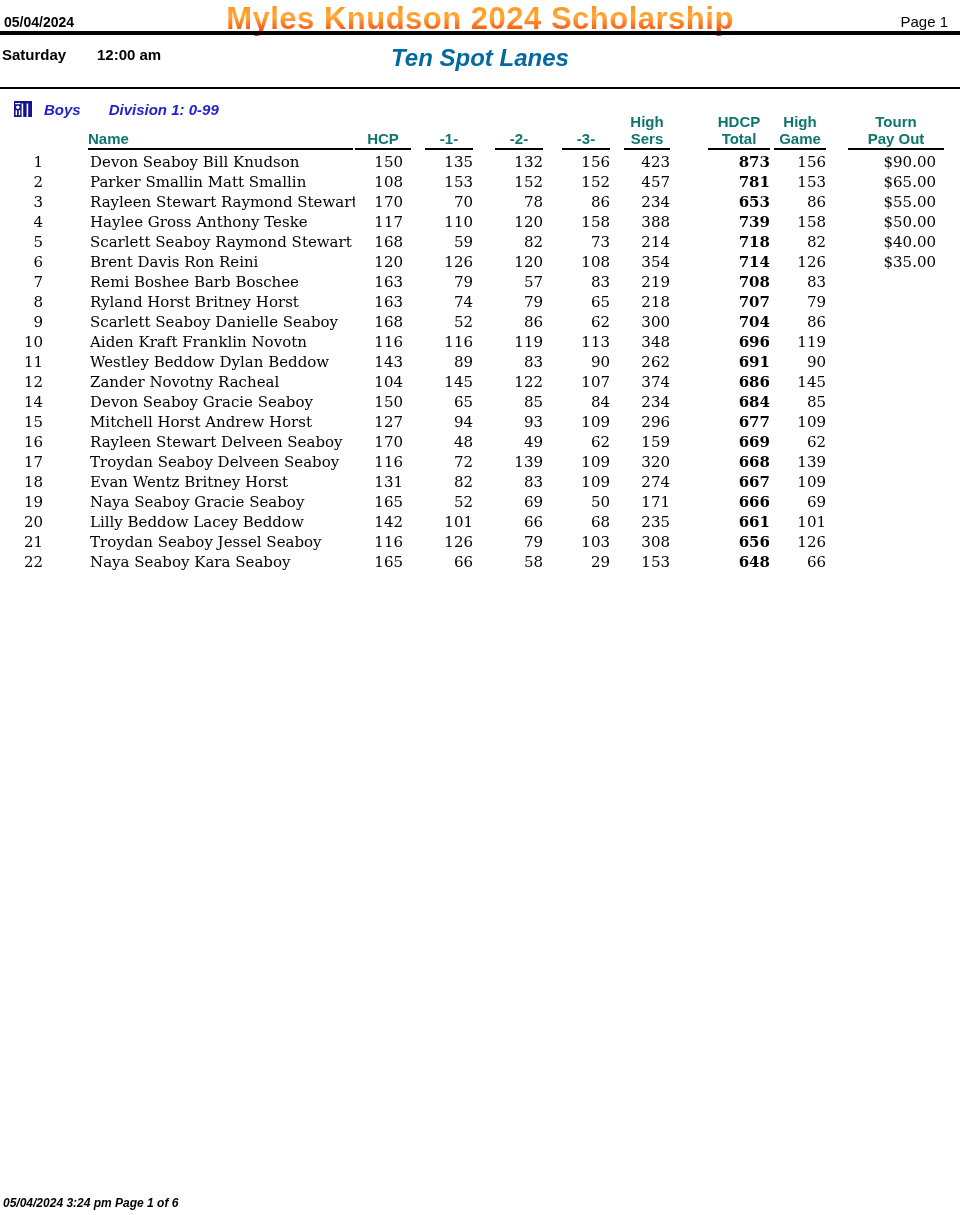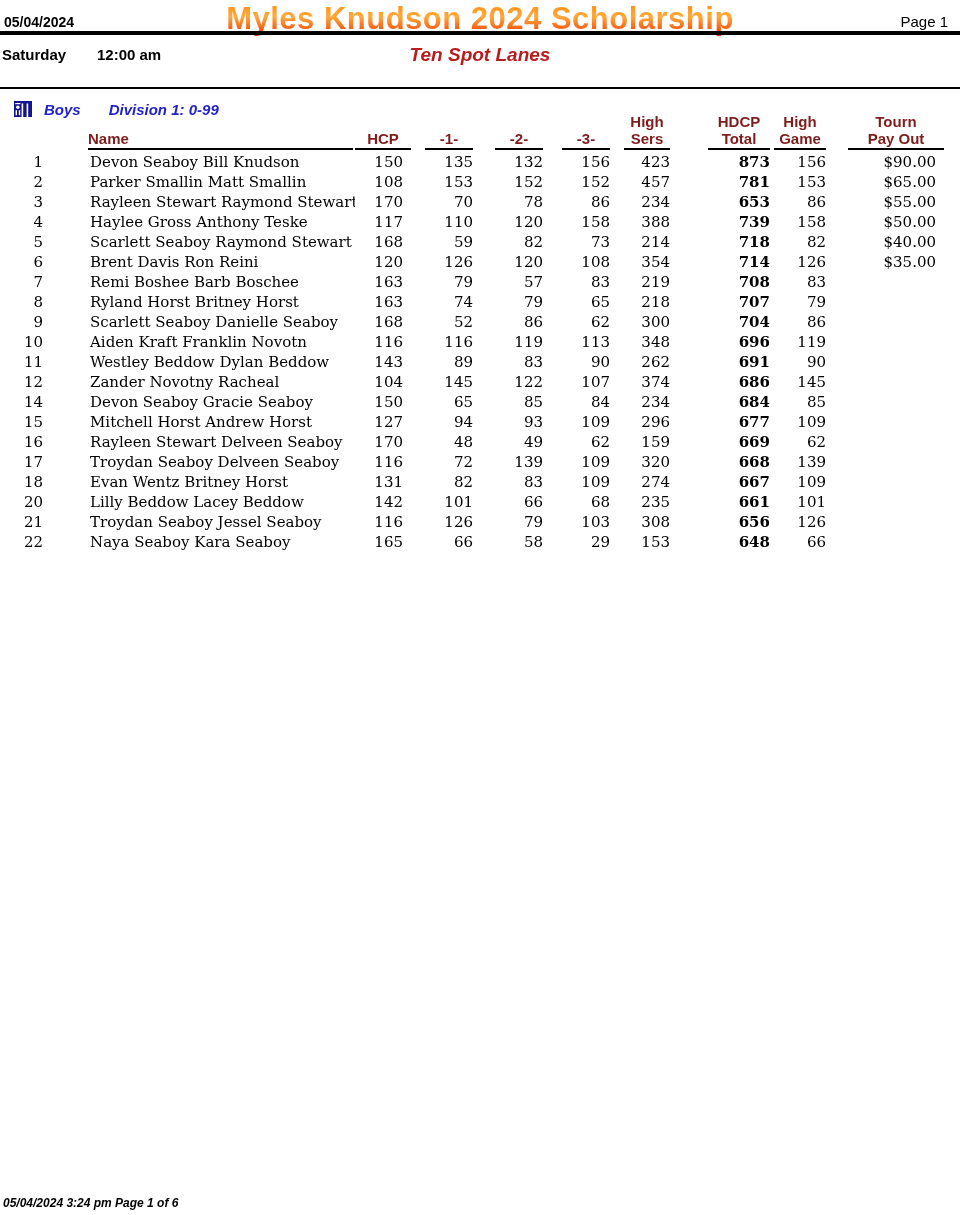--- a/index.html
+++ b/index.html
@@ -23,21 +23,21 @@
       -webkit-background-clip:text; background-clip:text;
       color:transparent; -webkit-text-fill-color:transparent;
     }
   }
   .rule-thick { position:absolute; left:0; top:31px; width:960px; height:4px; background:#000; }
 
   .sub-day  { position:absolute; left:2px;  top:46px; font-size:15px; font-weight:bold; }
   .sub-time { position:absolute; left:97px; top:46px; font-size:15px; font-weight:bold; }
   .sub-lanes{
     position:absolute; left:0; right:0; top:44px; text-align:center;
-    font-size:19px; font-weight:bold; font-style:italic; color:#b91c1c;
+    font-size:24px; font-weight:bold; font-style:italic; color:#0369a1;
   }
   .rule-thin { position:absolute; left:0; top:87px; width:960px; height:2px; background:#000; }
 
   
   .section { position:absolute; left:14px; top:99px; height:20px; display:flex; align-items:center; }
   .section .icon { width:18px; height:16px; margin-right:12px; }
   .sec-group { font-size:15px; font-weight:bold; font-style:italic; color:#2222cc; margin-right:28px; }
   .sec-div   { font-size:15px; font-weight:bold; font-style:italic; color:#2222cc; }
 
   
@@ -48,21 +48,21 @@
   col.w-hcp   { width:48px; }
   col.w-g1    { width:70px; }
   col.w-g2    { width:70px; }
   col.w-g3    { width:67px; }
   col.w-sers  { width:60px; }
   col.w-total { width:100px; }
   col.w-game  { width:56px; }
   col.w-pay   { width:134px; }
 
   thead th {
-    font-size:15px; font-weight:bold; color:#7f1d1d;
+    font-size:15px; font-weight:bold; color:#0f766e;
     vertical-align:bottom; padding:0 0 2px 0; line-height:17px;
   }
   th.h-name { text-align:left; padding-left:40px; }
   th.h-num  { text-align:right; }
   th .u {
     display:inline-block; text-align:center;
     border-bottom:2px solid #000; padding-bottom:1px;
   }
   th.h-name .u { text-align:left; width:265px; }
   .u-hcp  { width:56px; }
@@ -366,20 +366,32 @@
       <td class="c-num">131</td>
       <td class="c-num">82</td>
       <td class="c-num">83</td>
       <td class="c-num">109</td>
       <td class="c-num">274</td>
       <td class="c-total">667</td>
       <td class="c-num">109</td>
       <td class="c-pay"></td>
     </tr>
 
+    <tr>
+      <td class="c-rank">19</td>
+      <td class="c-name">Naya Seaboy Gracie Seaboy</td>
+      <td class="c-num">165</td>
+      <td class="c-num">52</td>
+      <td class="c-num">69</td>
+      <td class="c-num">50</td>
+      <td class="c-num">171</td>
+      <td class="c-total">666</td>
+      <td class="c-num">69</td>
+      <td class="c-pay"></td>
+    </tr>
 
     <tr>
       <td class="c-rank">20</td>
       <td class="c-name">Lilly Beddow Lacey Beddow</td>
       <td class="c-num">142</td>
       <td class="c-num">101</td>
       <td class="c-num">66</td>
       <td class="c-num">68</td>
       <td class="c-num">235</td>
       <td class="c-total">661</td>

